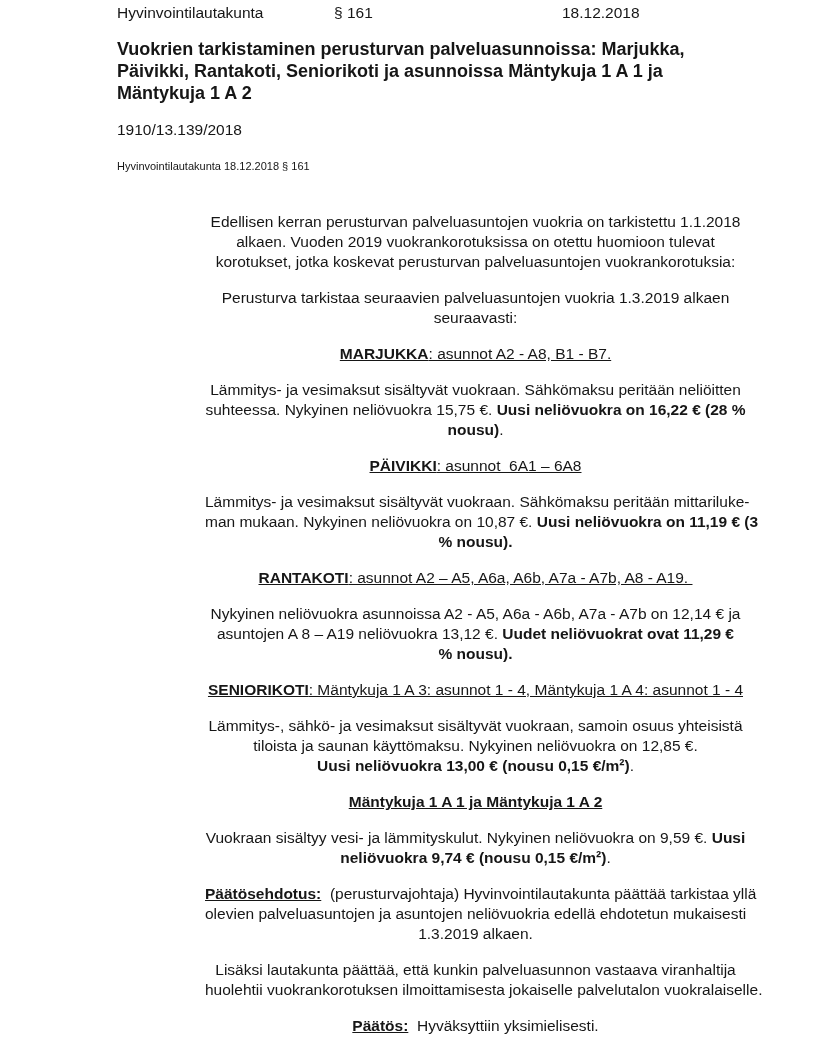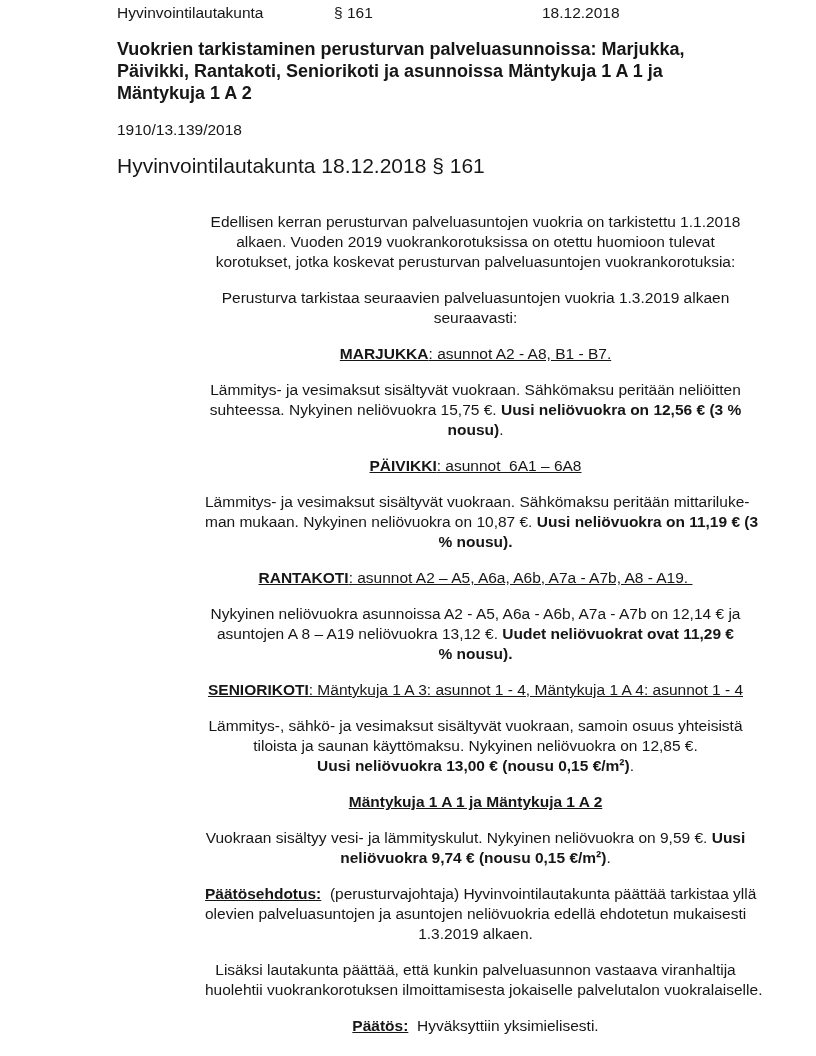--- a/index.html
+++ b/index.html
@@ -17,36 +17,36 @@
   }
   .doc-header {
     position: relative;
     height: 18px;
     font-size: 15.5px;
     line-height: 18px;
     white-space: nowrap;
   }
   .doc-header .committee { position: absolute; left: 0;    top: 0; }
   .doc-header .section   { position: absolute; left: 217px; top: 0; }
-  .doc-header .date      { position: absolute; left: 425px; top: 0; }
+  .doc-header .date      { position: absolute; left: 445px; top: 0; }
   .title {
     margin-top: 16px;
     font-size: 18px;
     font-weight: bold;
     line-height: 22px;
     white-space: nowrap;
   }
   .case-number {
     margin-top: 17px;
     font-size: 15.5px;
     line-height: 18px;
   }
   .meeting-ref {
     margin-top: 18px;
-    font-size: 21px;
+    font-size: 11px;
     line-height: 18px;
   }
   .doc-body {
     margin-top: 37px;
     margin-left: 88px;
     font-size: 15.5px;
     line-height: 20px;
     text-align: center;
   }
   .para { margin: 0 0 16px 0; }
@@ -82,21 +82,21 @@
       </div>
       <div class="para">
         <div class="line"><span>Perusturva tarkistaa seuraavien palveluasuntojen vuokria 1.3.2019 alkaen</span></div>
         <div class="line"><span>seuraavasti:</span></div>
       </div>
       <div class="para">
         <div class="line"><span class="b u">MARJUKKA</span><span class="u">: asunnot A2 - A8, B1 - B7.</span></div>
       </div>
       <div class="para">
         <div class="line"><span>Lämmitys- ja vesimaksut sisältyvät vuokraan. Sähkömaksu peritään neliöitten</span></div>
-        <div class="line"><span>suhteessa. Nykyinen neliövuokra 15,75 €. </span><span class="b">Uusi neliövuokra on 12,56 € (3 %</span></div>
+        <div class="line"><span>suhteessa. Nykyinen neliövuokra 15,75 €. </span><span class="b">Uusi neliövuokra on 16,22 € (28 %</span></div>
         <div class="line"><span class="b">nousu)</span><span>.</span></div>
       </div>
       <div class="para">
         <div class="line"><span class="b u">PÄIVIKKI</span><span class="u">: asunnot&nbsp; 6A1 – 6A8</span></div>
       </div>
       <div class="para">
         <div class="line"><span>Lämmitys- ja vesimaksut sisältyvät vuokraan. Sähkömaksu peritään mittariluke-</span></div>
         <div class="line"><span>man mukaan. Nykyinen neliövuokra on 10,87 €. </span><span class="b">Uusi neliövuokra on 11,19 € (3</span></div>
         <div class="line"><span class="b">% nousu).</span></div>
       </div>

